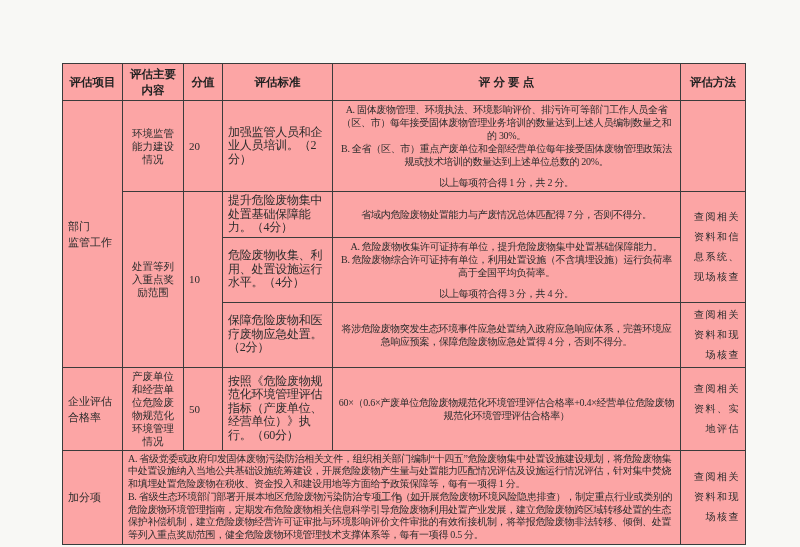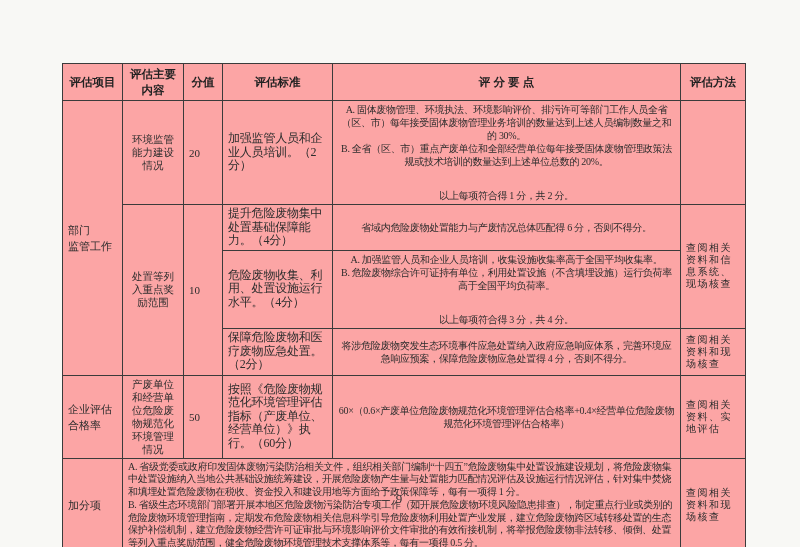--- a/index.html
+++ b/index.html
@@ -30,22 +30,22 @@
     font-size:11.5px;
     text-align:center;
     color:#222;
   }
   .c-item   { text-align:left; font-size:11px; line-height:16px; white-space:pre-line; }
   .c-content{ text-align:center; font-size:10.5px; line-height:13px; }
   .c-score  { text-align:left; font-size:11px; }
   .c-standard { font-size:12px; line-height:13.5px; padding:3px 6px; letter-spacing:-0.2px; }
   .c-points { font-size:10px; line-height:13px; padding:3px 7px; letter-spacing:-0.3px;text-align:center; }
   .c-points p, .c-standard p, .c-bonus p { margin:0; }
-  .c-points p.gap { margin-top:21px; }
-  .c-method { font-size:10px; line-height:12px; padding:3px 6px; text-align:left; letter-spacing:1.5px; }
+  .c-points p.gap { margin-top:8px; }
+  .c-method { font-size:10px; line-height:20px; padding:3px 6px; text-align:right; letter-spacing:1.5px; }
   .c-bonus  { font-size:10px; line-height:12.8px; padding:3px 7px; letter-spacing:-0.3px; }
   .page-number {
     position:absolute; left:0; right:0; top:491px;
     text-align:center; font-size:13px; color:#333;
     letter-spacing:2px;
   }
 </style>
 </head>
 <body>
 
@@ -82,29 +82,29 @@
       <p class="gap">以上每项符合得 1 分，共 2 分。</p>
     </td>
     <td class="c-method"></td>
   </tr>
 
   <tr style="height:31px">
     <td class="c-content" rowspan="3">处置等列入重点奖励范围</td>
     <td class="c-score" rowspan="3">10</td>
     <td class="c-standard">提升危险废物集中处置基础保障能力。（4分）</td>
     <td class="c-points">
-      <p>省域内危险废物处置能力与产废情况总体匹配得 6 分，否则不得分。</p>
+      <p>省域内危险废物处置能力与产废情况总体匹配得 7 分，否则不得分。</p>
     </td>
     <td class="c-method" rowspan="2">查阅相关资料和信息系统、现场核查</td>
   </tr>
 
   <tr style="height:62px">
     <td class="c-standard">危险废物收集、利用、处置设施运行水平。（4分）</td>
     <td class="c-points">
-      <p>A. 加强监管人员和企业人员培训，收集设施收集率高于全国平均收集率。</p>
+      <p>A. 危险废物收集许可证持有单位，提升危险废物集中处置基础保障能力。</p>
       <p>B. 危险废物综合许可证持有单位，利用处置设施（不含填埋设施）运行负荷率高于全国平均负荷率。</p>
       <p class="gap">以上每项符合得 3 分，共 4 分。</p>
     </td>
   </tr>
 
   <tr style="height:47px">
     <td class="c-standard">保障危险废物和医疗废物应急处置。（2分）</td>
     <td class="c-points">
       <p>将涉危险废物突发生态环境事件应急处置纳入政府应急响应体系，完善环境应急响应预案，保障危险废物应急处置得 4 分，否则不得分。</p>
     </td>

